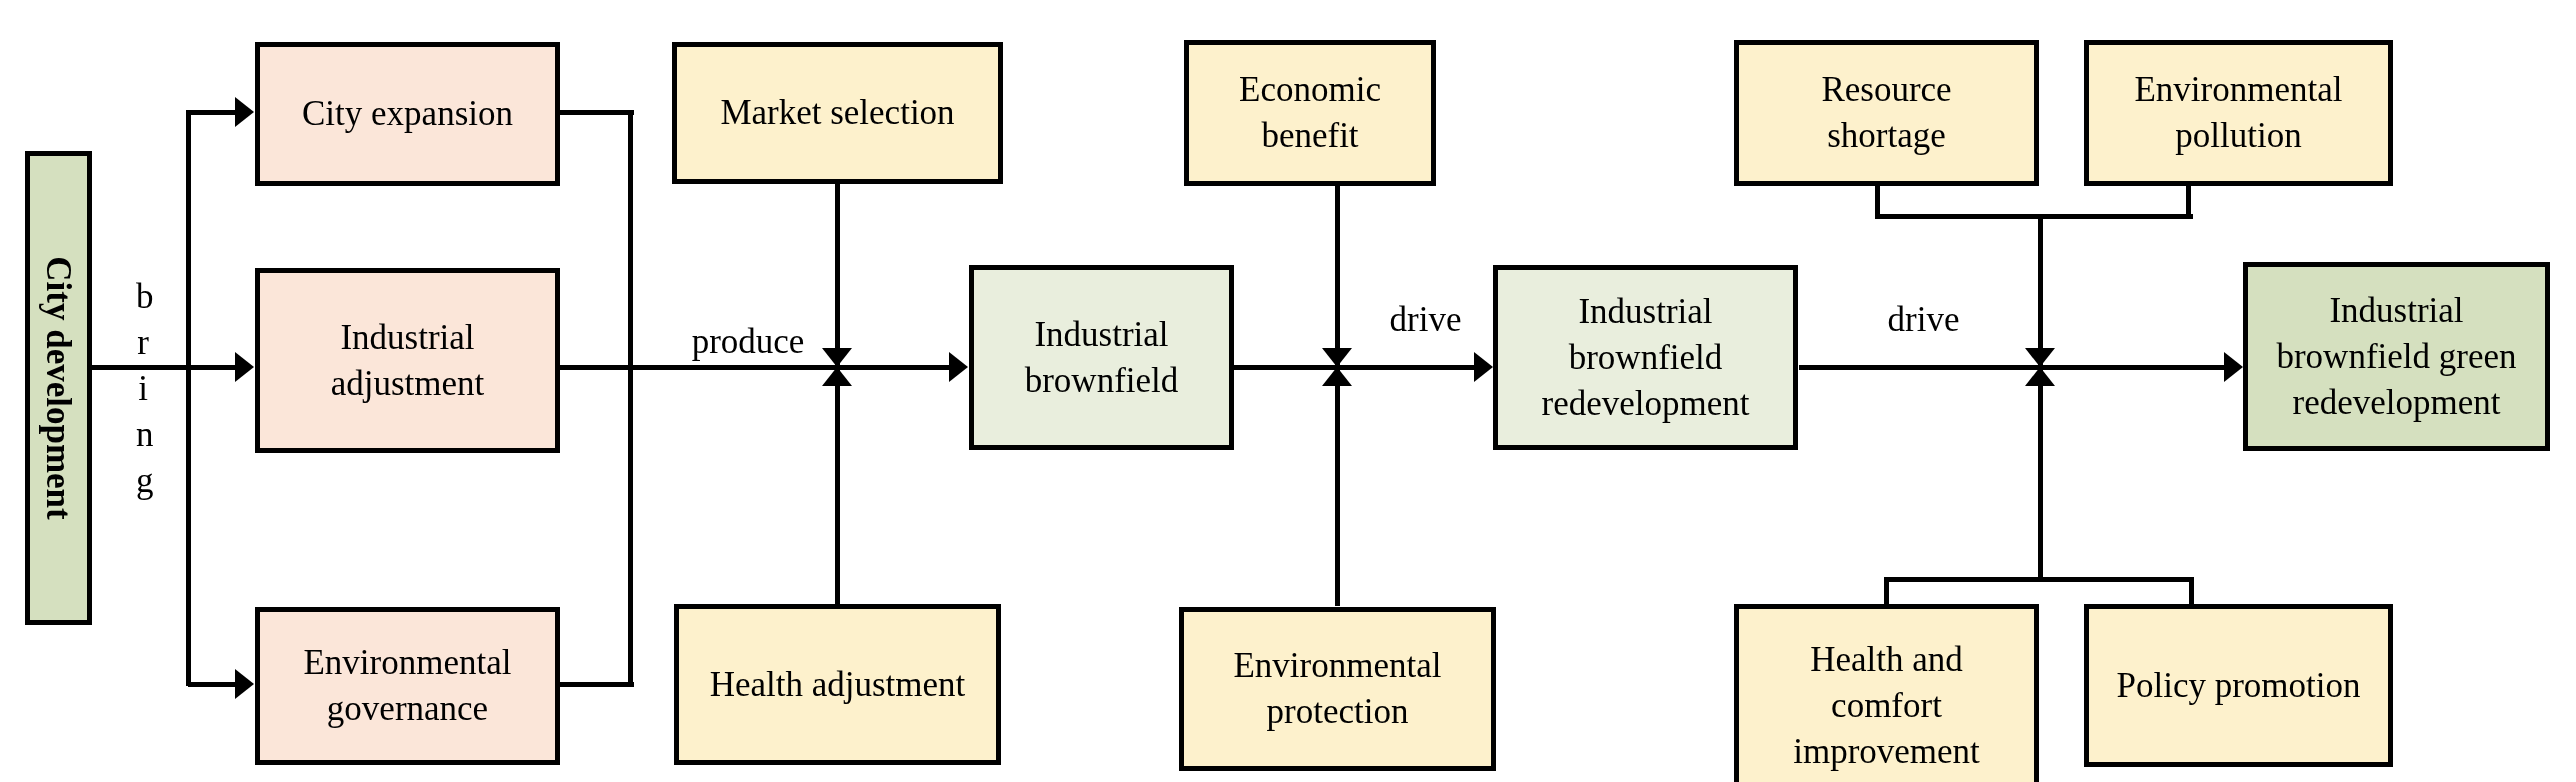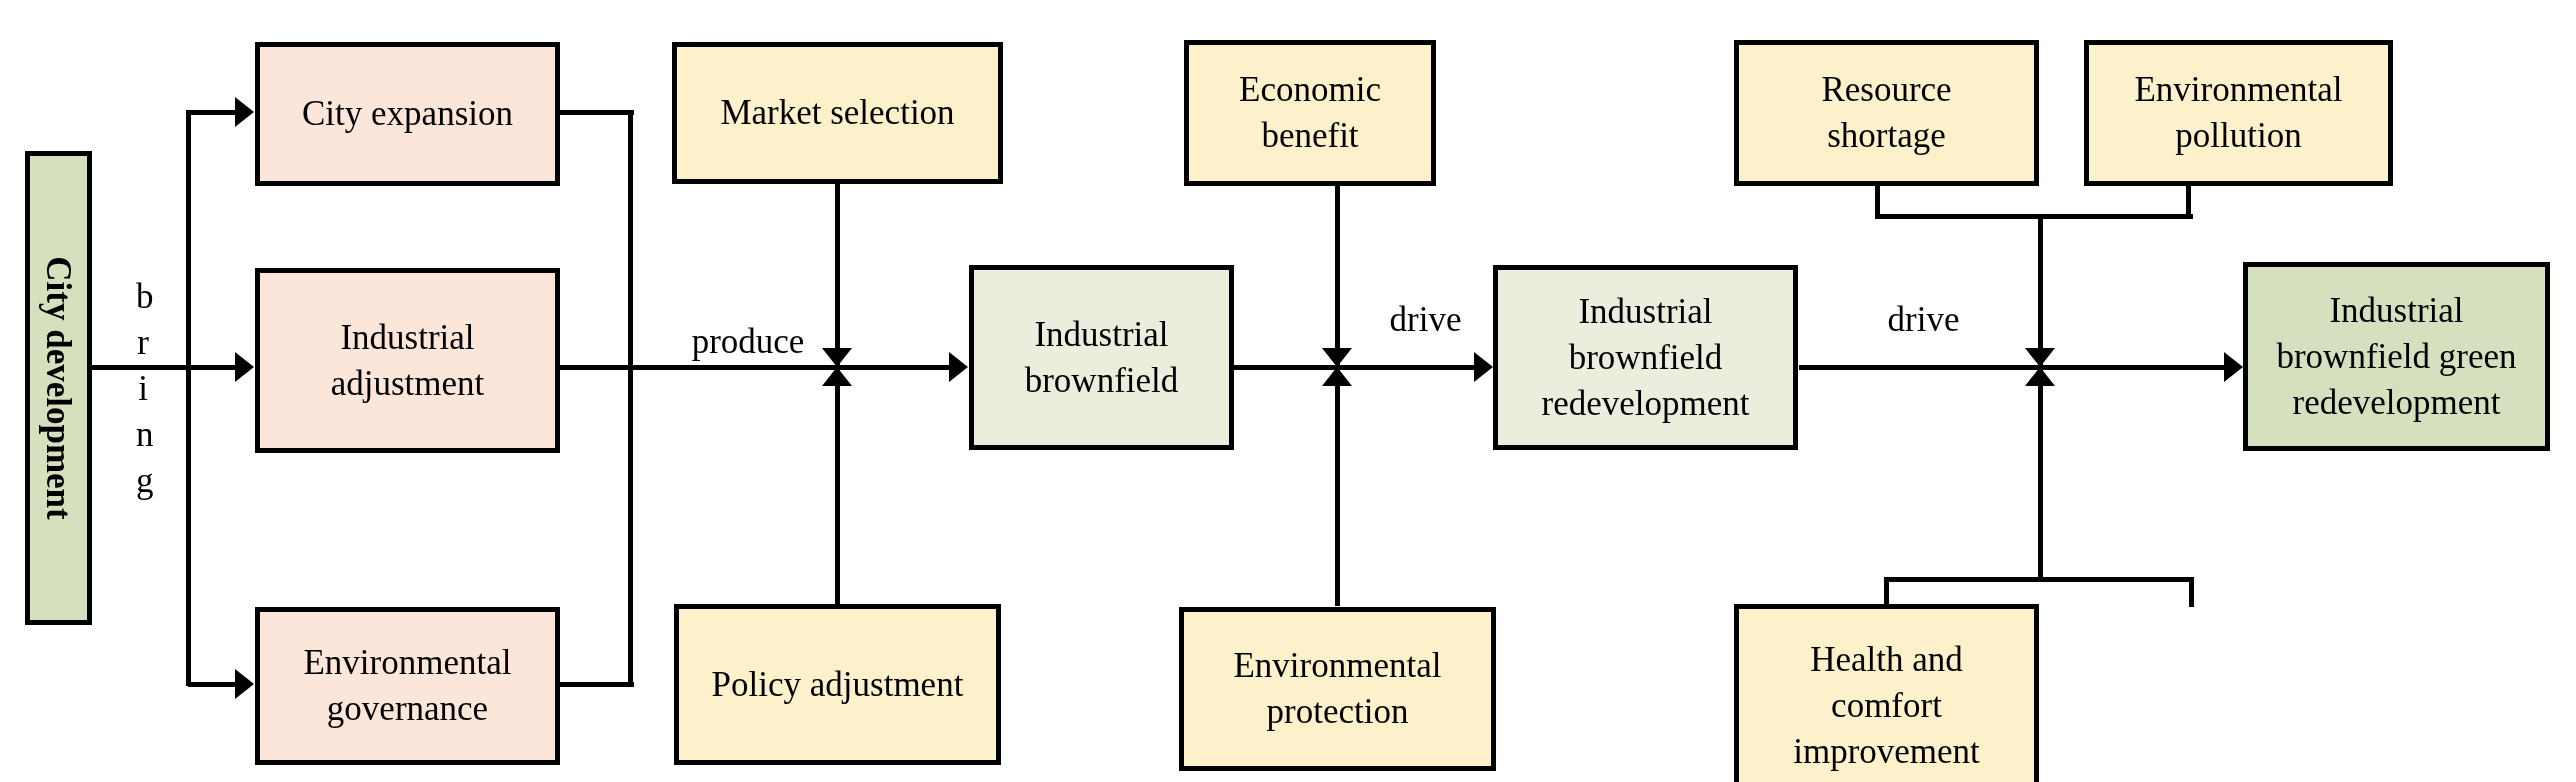--- a/index.html
+++ b/index.html
@@ -148,21 +148,21 @@
   <div class="node pink" style="left:255px; top:607px; width:305px; height:158px;">
     <span>Environmental
 governance</span>
   </div>
 
   <div class="node yellow" style="left:672px; top:42px; width:331px; height:142px;font-family:Liberation Serif, serif;">
     <span>Market selection</span>
   </div>
 
   <div class="node yellow" style="left:674px; top:604px; width:327px; height:161px;">
-    <span>Policy adjustment</span>
+    <span>Health adjustment</span>
   </div>
 
   <div class="node lightgreen" style="left:969px; top:265px; width:265px; height:185px;">
     <span>Industrial
 brownfield</span>
   </div>
 
   <div class="node yellow" style="left:1184px; top:40px; width:252px; height:146px;">
     <span>Economic benefit</span>
   </div>
@@ -187,20 +187,23 @@
     <span>Environmental
 pollution</span>
   </div>
 
   <div class="node yellow" style="left:1734px; top:604px; width:305px; height:204px;">
     <span>Health and
 comfort
 improvement</span>
   </div>
 
+  <div class="node yellow" style="left:2084px; top:604px; width:309px; height:163px;">
+    <span>Policy promotion</span>
+  </div>
 
   <div class="node green" style="left:2243px; top:262px; width:307px; height:189px;">
     <span>Industrial
 brownfield green
 redevelopment</span>
   </div>
 
 </div>
 
 

